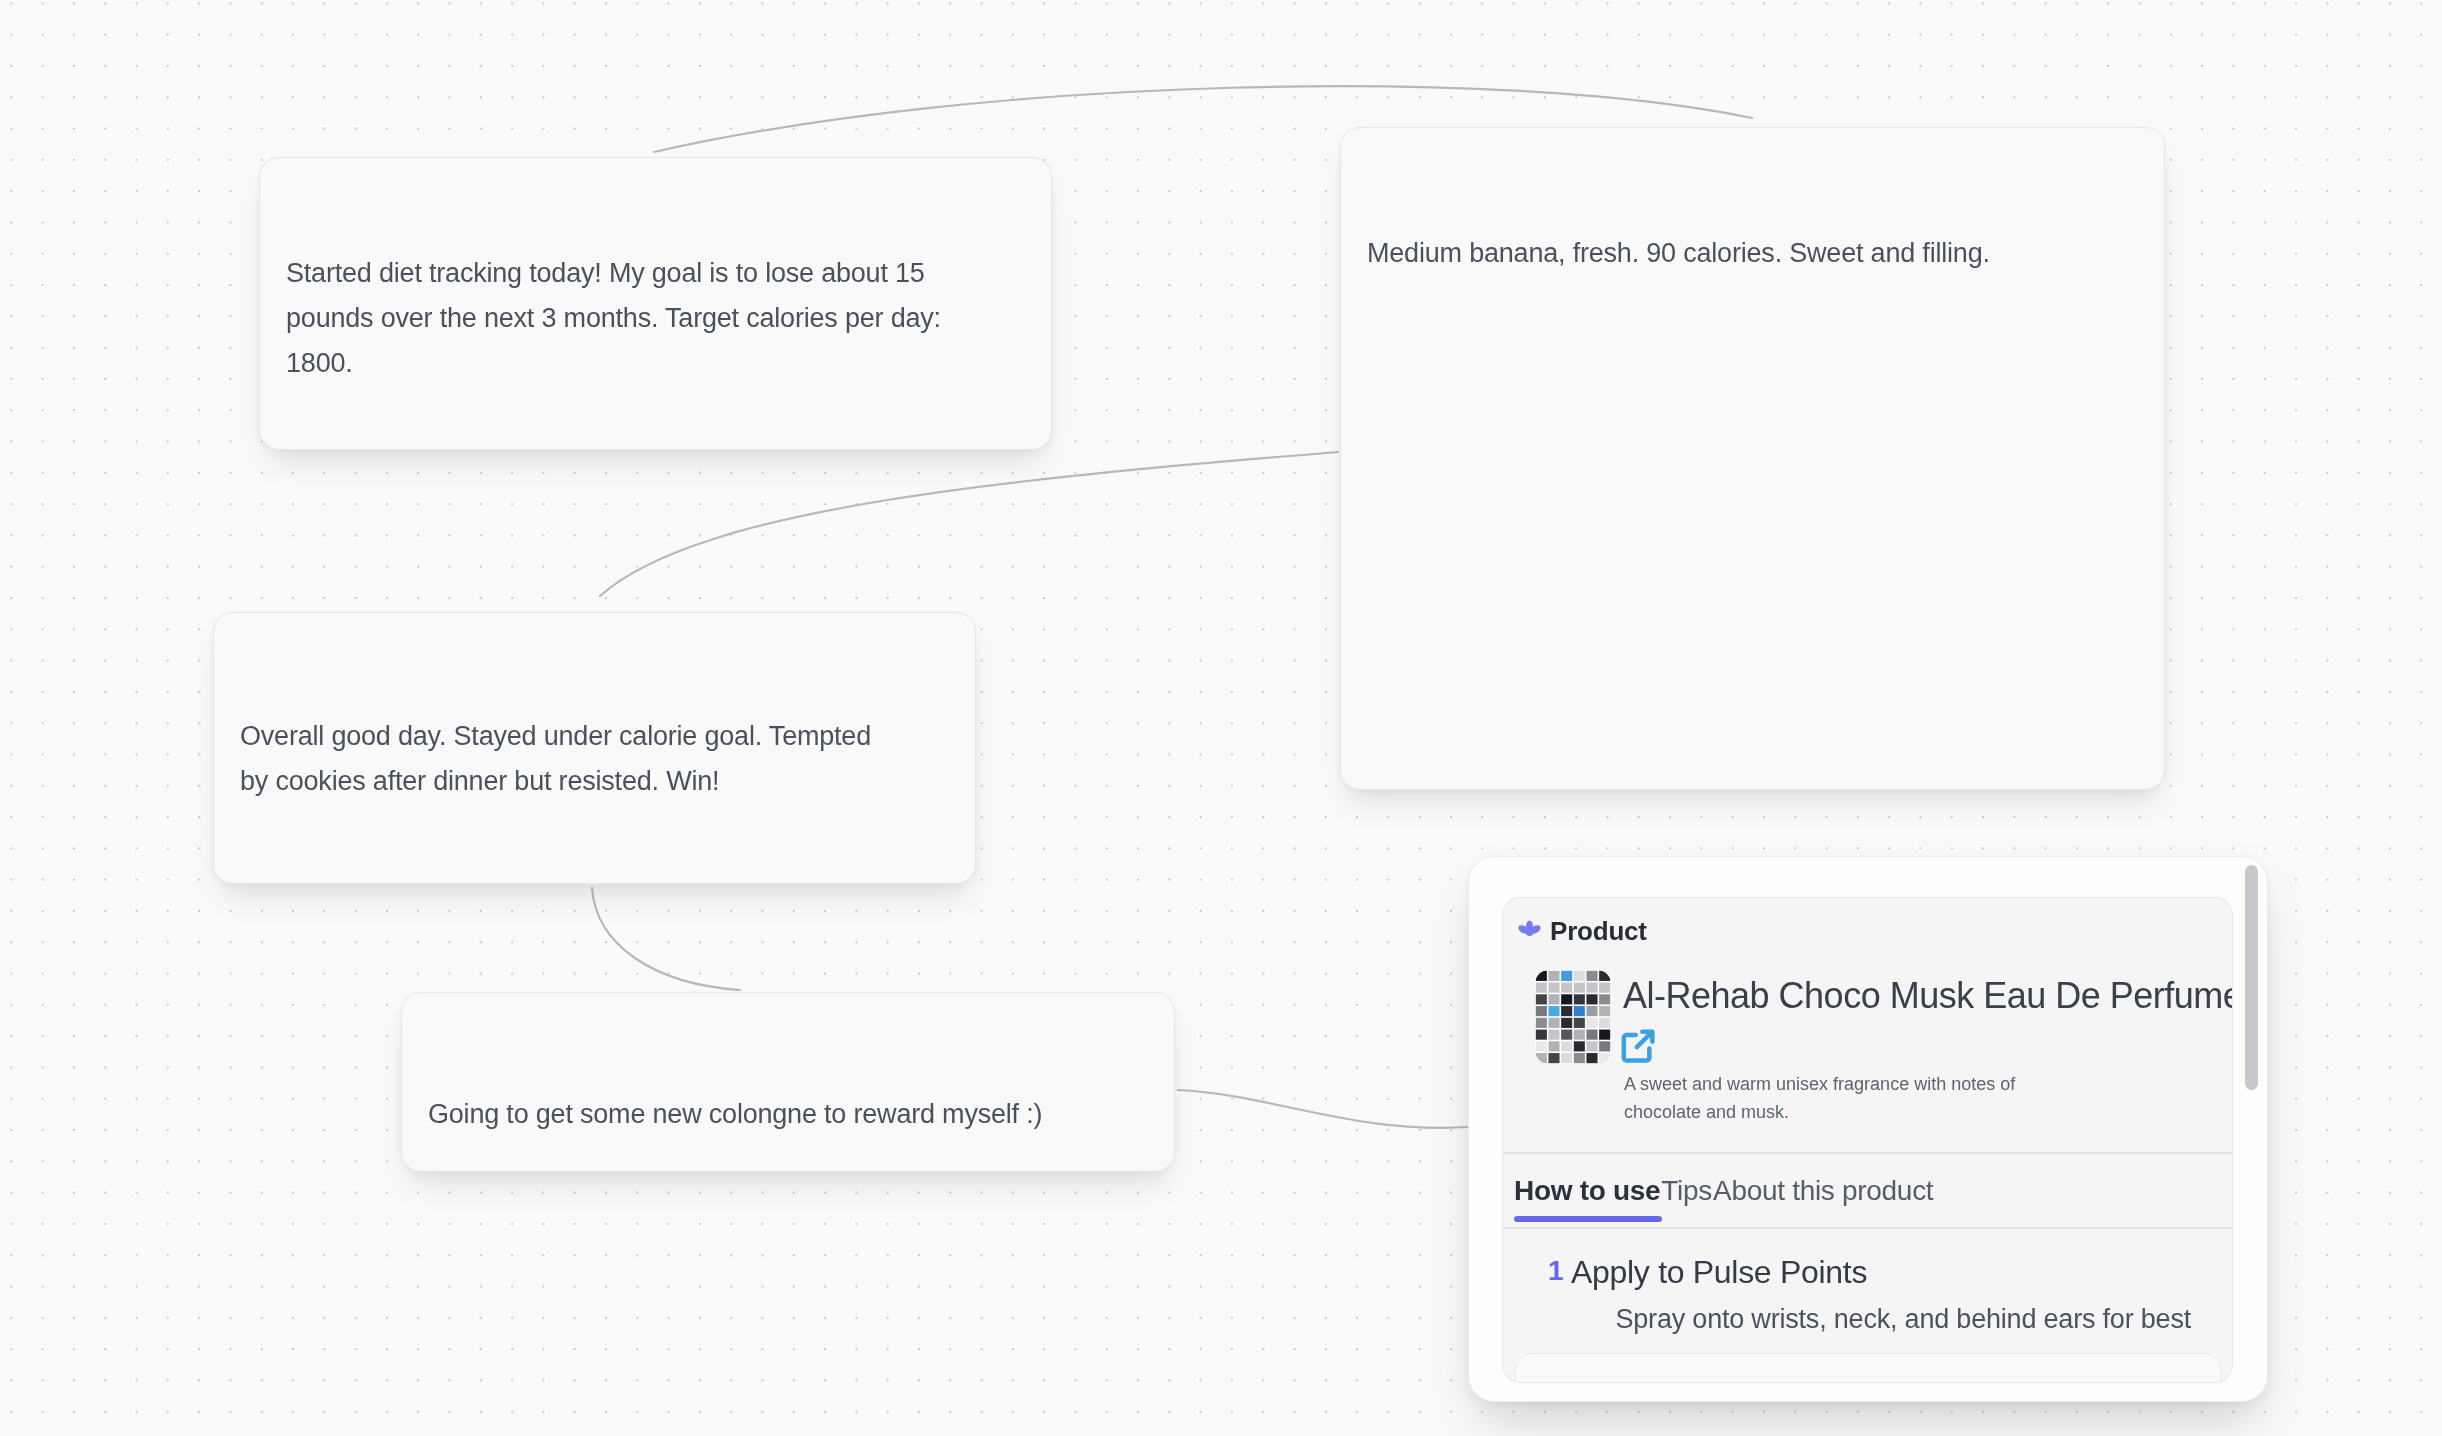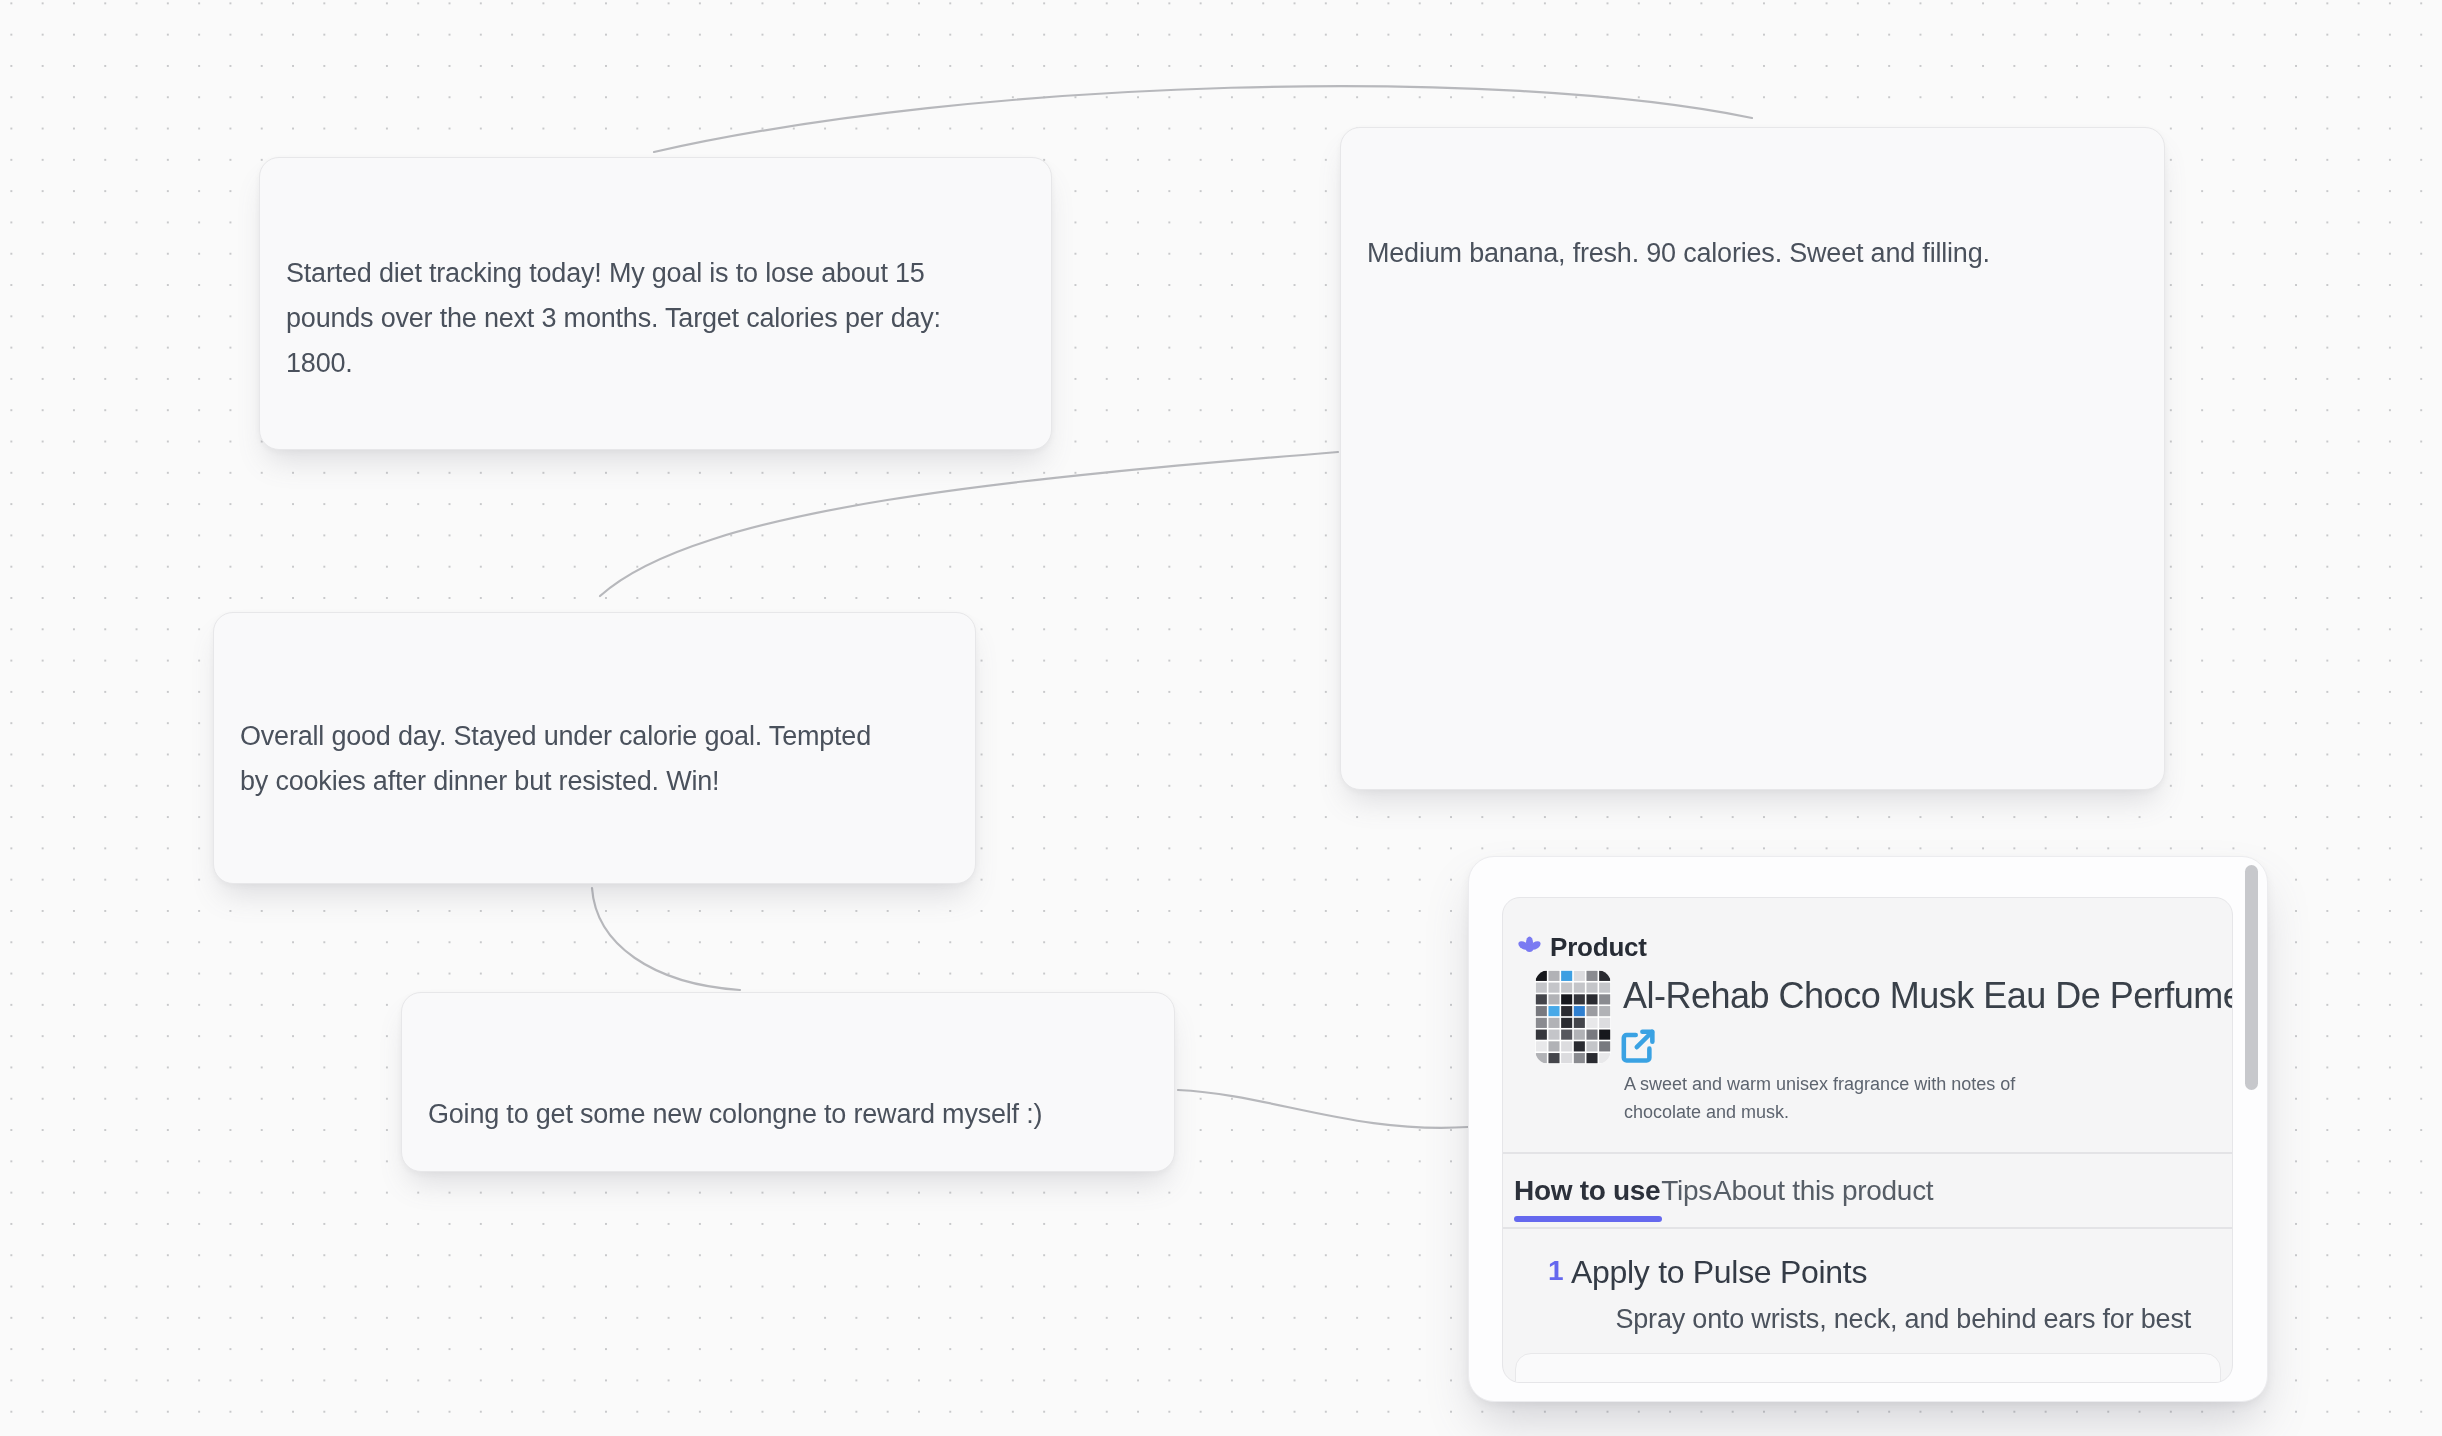--- a/index.html
+++ b/index.html
@@ -35,21 +35,21 @@
     box-shadow:0 26px 50px -10px rgba(100,100,118,.28), 0 4px 10px rgba(0,0,0,.05);
   }
   #product-scrollbar{
     position:absolute;right:9px;top:8px;width:13px;height:225px;border-radius:7px;
     background:#c7c8cc;
   }
   #product-inner{
     position:absolute;left:33px;top:40px;width:731px;height:486px;box-sizing:border-box;
     background:#f5f5f6;border:1.5px solid #e6e6e9;border-radius:18px;overflow:hidden;
   }
-  .pc-header{position:absolute;left:13px;top:18px;display:flex;align-items:center;gap:7px;margin-top:16px;}
+  .pc-header{position:absolute;left:13px;top:18px;display:flex;align-items:center;gap:7px;}
   .pc-header .flower{width:27px;height:27px;display:block;}
   .pc-header .label{font-size:26px;font-weight:700;color:#272c35;letter-spacing:-0.2px;}
   .pc-thumb{position:absolute;left:32px;top:72px;width:76px;height:94px;border-radius:14px;overflow:hidden;display:block;}
   .pc-title{position:absolute;left:120px;top:76px;width:600px;font-size:36px;line-height:44px;
     font-weight:500;color:#394049;letter-spacing:-0.5px;white-space:nowrap;}
   .pc-extlink{position:absolute;left:114px;top:127px;width:42px;height:42px;}
   .pc-desc{position:absolute;left:121px;top:172px;width:560px;font-size:18px;line-height:28px;
     color:#5d646f;white-space:pre-line;}
   .pc-divider{position:absolute;left:0;width:100%;height:1.5px;background:#e3e3e6;}
   #pc-divider-1{top:254px;}

